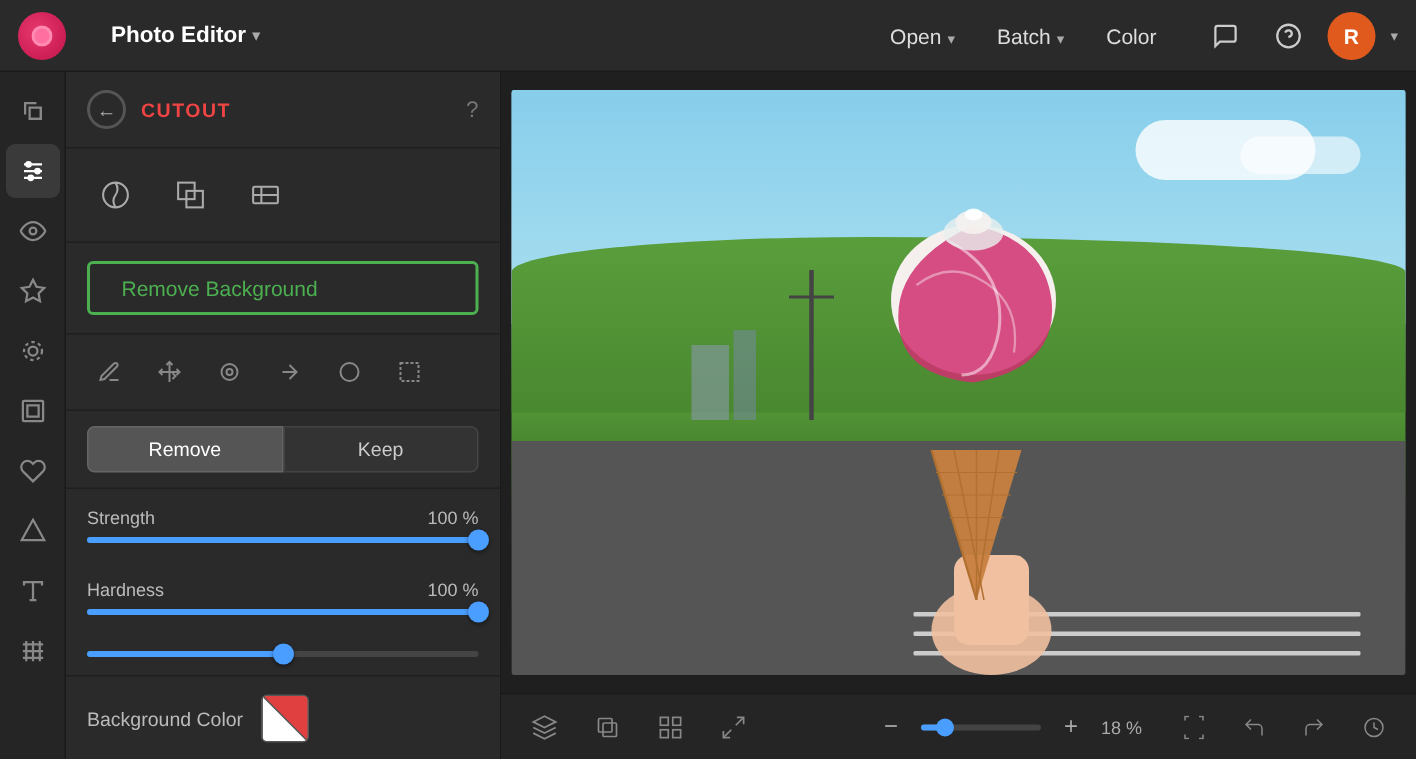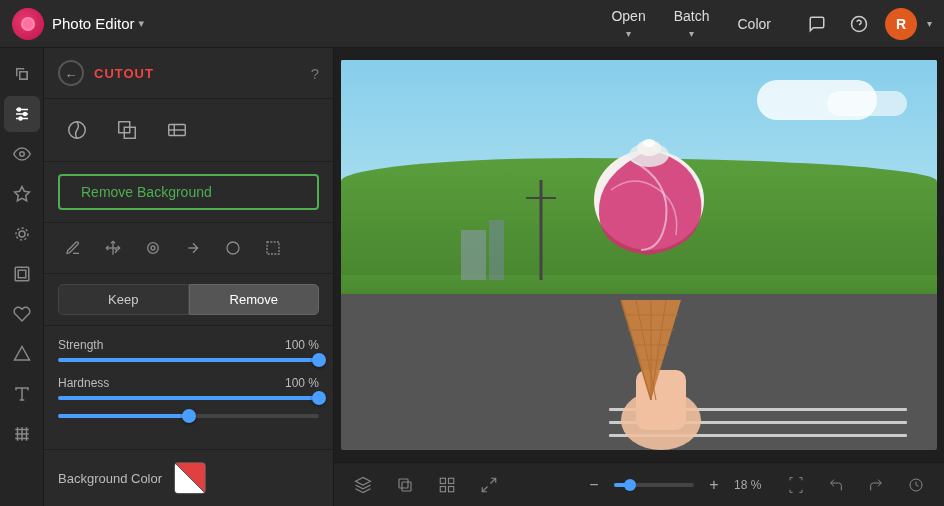--- a/index.html
+++ b/index.html
@@ -25,36 +25,37 @@
     }
     .navbar-logo-inner {
       width: 14px; height: 14px;
       border-radius: 50%;
       background: #ff6fa0;
       border: 2px solid #fff3;
     }
     .navbar-app-name {
       color: #fff;
       font-size: 15px;
-      font-weight: 400;
+      font-weight: 700;
       margin-right: 4px;
+      margin-left: 22px;
     }
     .navbar-chevron {
       color: #aaa;
       font-size: 11px;
       margin-right: 20px;
     }
     .navbar-spacer { flex: 1; }
     .navbar-btn {
       color: #ddd;
       font-size: 14px;
       padding: 6px 14px;
       border-radius: 5px;
       cursor: pointer;
-      display: flex; align-items: center; gap: 4px; flex-direction: column;
+      display: flex; align-items: flex-end; gap: 4px;
     }
     .navbar-btn .chevron { font-size: 10px; color: #aaa; }
     .navbar-right {
       display: flex; align-items: center; gap: 10px; margin-left: 16px;
     }
     .navbar-icon-btn {
       width: 32px; height: 32px;
       border-radius: 50%;
       display: flex; align-items: center; justify-content: center;
       cursor: pointer;
@@ -213,21 +214,21 @@
     }
     .toggle-btn:first-child { border-radius: 5px 0 0 5px; }
     .toggle-btn:last-child { border-radius: 0 5px 5px 0; }
     .toggle-btn.active { background: #555; color: #fff; border-color: #666; }
 
     
     .sliders-section {
       padding: 12px 14px;
       display: flex;
       flex-direction: column;
-      gap: 14px;
+      gap: 24px;
     }
     .slider-row {
       display: flex;
       flex-direction: column;
       gap: 6px;
     }
     .slider-label-row {
       display: flex;
       justify-content: space-between;
       align-items: center;
@@ -613,22 +614,22 @@
         </svg>
       </div>
       <div class="brush-tool-icon">
         <svg width="16" height="16" viewBox="0 0 24 24" fill="none" stroke="#888" stroke-width="2" stroke-dasharray="3 2">
           <rect x="3" y="3" width="18" height="18"></rect>
         </svg>
       </div>
     </div>
 
     <div class="remove-keep-row">
+      <div class="toggle-btn active">Remove</div>
       <div class="toggle-btn">Keep</div>
-      <div class="toggle-btn active">Remove</div>
     </div>
 
     <div class="sliders-section">
 
       <div class="slider-row">
         <div class="slider-label-row">
           <span class="slider-label">Strength</span>
           <span class="slider-value">100 %</span>
         </div>
         <div class="slider-track">

